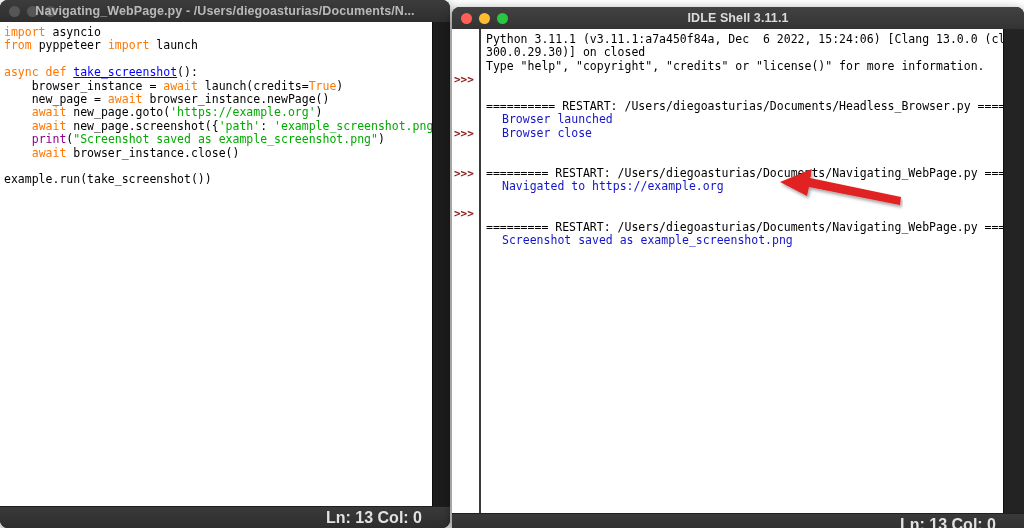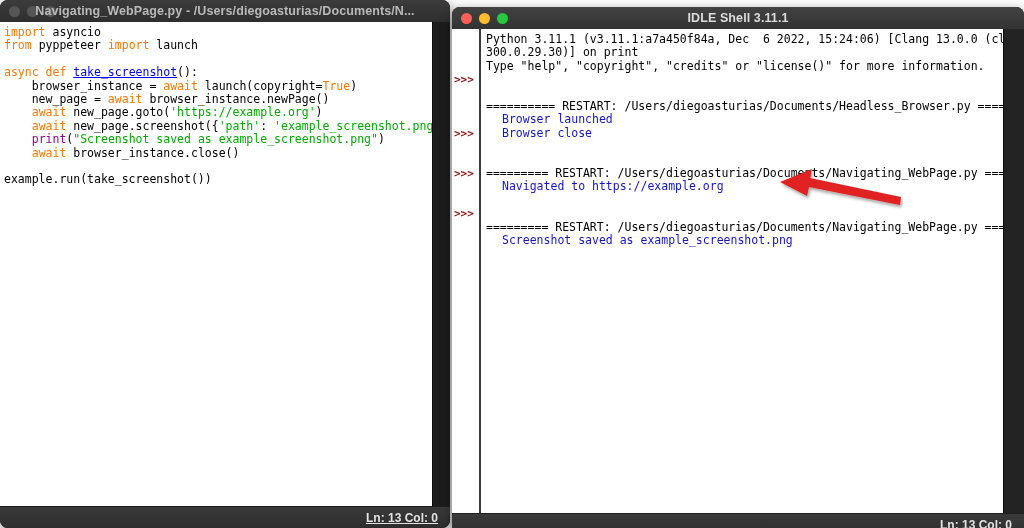--- a/index.html
+++ b/index.html
@@ -29,22 +29,22 @@
          font-family:"Liberation Sans", sans-serif;
          font-size:12.5px;font-weight:bold;letter-spacing:.1px;
          pointer-events:none;}
   .title.inactive{color:#b9b9b9;}
   .title.active{color:#dcdcdc;}
 
   .statusbar{position:absolute;left:0;right:0;bottom:0;height:21px;
              background:linear-gradient(#3a3a3a,#2d2d2d);
              border-top:1px solid #1f1f1f;
              display:flex;align-items:center;justify-content:flex-end;}
-  .status-text{font-family:"Liberation Sans", sans-serif;font-size:12px;
-               color:#e2e2e2;padding-right:12px;font-weight:bold;text-decoration:underline;}
+  .status-text{font-family:"Liberation Sans", sans-serif;font-size:16px;
+               color:#e2e2e2;padding-right:28px;font-weight:bold;}
 
   
   #editor-window{left:0;top:0;width:450px;height:528px;background:#111;}
   .editor-body{position:absolute;top:22px;left:0;right:0;bottom:21px;
                background:#ffffff;display:flex;}
   .code-area{flex:1;overflow:hidden;padding:4px 0 0 4px;background:#ffffff;}
   .editor-scroll{width:17px;background:#1c1c1c;border-left:1px solid #0c0c0c;}
   .editor-scroll-inner{width:17px;height:100%;background:#1c1c1c;}
 
   pre.code{margin:0;font-family:"DejaVu Sans Mono", monospace;
@@ -91,21 +91,21 @@
       </div>
       <div class="title inactive">Navigating_WebPage.py - /Users/diegoasturias/Documents/N...</div>
     </div>
 
     <div class="editor-body">
       <div class="code-area">
         <pre class="code" id="code-content"><span class="kw">import</span><span class="plain"> asyncio</span>
 <span class="kw">from</span><span class="plain"> pyppeteer </span><span class="kw">import</span><span class="plain"> launch</span>
 
 <span class="kw">async def</span><span class="plain"> </span><span class="def">take_screenshot</span><span class="plain">():</span>
-<span class="plain">    browser_instance = </span><span class="kw">await</span><span class="plain"> launch(copyright=</span><span class="kw">True</span><span class="plain">)</span>
+<span class="plain">    browser_instance = </span><span class="kw">await</span><span class="plain"> launch(credits=</span><span class="kw">True</span><span class="plain">)</span>
 <span class="plain">    new_page = </span><span class="kw">await</span><span class="plain"> browser_instance.newPage()</span>
 <span class="plain">    </span><span class="kw">await</span><span class="plain"> new_page.goto(</span><span class="str">'https://example.org'</span><span class="plain">)</span>
 <span class="plain">    </span><span class="kw">await</span><span class="plain"> new_page.screenshot({</span><span class="str">'path'</span><span class="plain">: </span><span class="str">'example_screenshot.png'</span>
 <span class="plain">    </span><span class="bi">print</span><span class="plain">(</span><span class="str">"Screenshot saved as example_screenshot.png"</span><span class="plain">)</span>
 <span class="plain">    </span><span class="kw">await</span><span class="plain"> browser_instance.close()</span>
 
 <span class="plain">example.run(take_screenshot())</span></pre>
       </div>
       <div class="editor-scroll">
         <div class="editor-scroll-inner"></div>
@@ -129,21 +129,21 @@
 
     <div class="shell-body">
       <div class="gutter" id="shell-gutter">
           <div class="prompt" style="top: 44.2px;">&gt;&gt;&gt;</div>
           <div class="prompt" style="top: 97.8px;">&gt;&gt;&gt;</div>
           <div class="prompt" style="top: 138px;">&gt;&gt;&gt;</div>
           <div class="prompt" style="top: 178.2px;">&gt;&gt;&gt;</div>
         </div>
       <div class="shell-out">
         <pre class="shell" id="shell-content"><span class="s-black">Python 3.11.1 (v3.11.1:a7a450f84a, Dec  6 2022, 15:24:06) [Clang 13.0.0 (clang-1</span>
-<span class="s-black">300.0.29.30)] on print</span>
+<span class="s-black">300.0.29.30)] on closed</span>
 <span class="s-black">Type "help", "copyright", "credits" or "license()" for more information.</span>
 
 
 <span class="s-black">========== RESTART: /Users/diegoasturias/Documents/Headless_Browser.py =========</span>
 <span class="s-blue">Browser launched</span>
 <span class="s-blue">Browser close</span>
 
 
 <span class="s-black">========= RESTART: /Users/diegoasturias/Documents/Navigating_WebPage.py ========</span>
 <span class="s-blue">Navigated to https://example.org</span>

